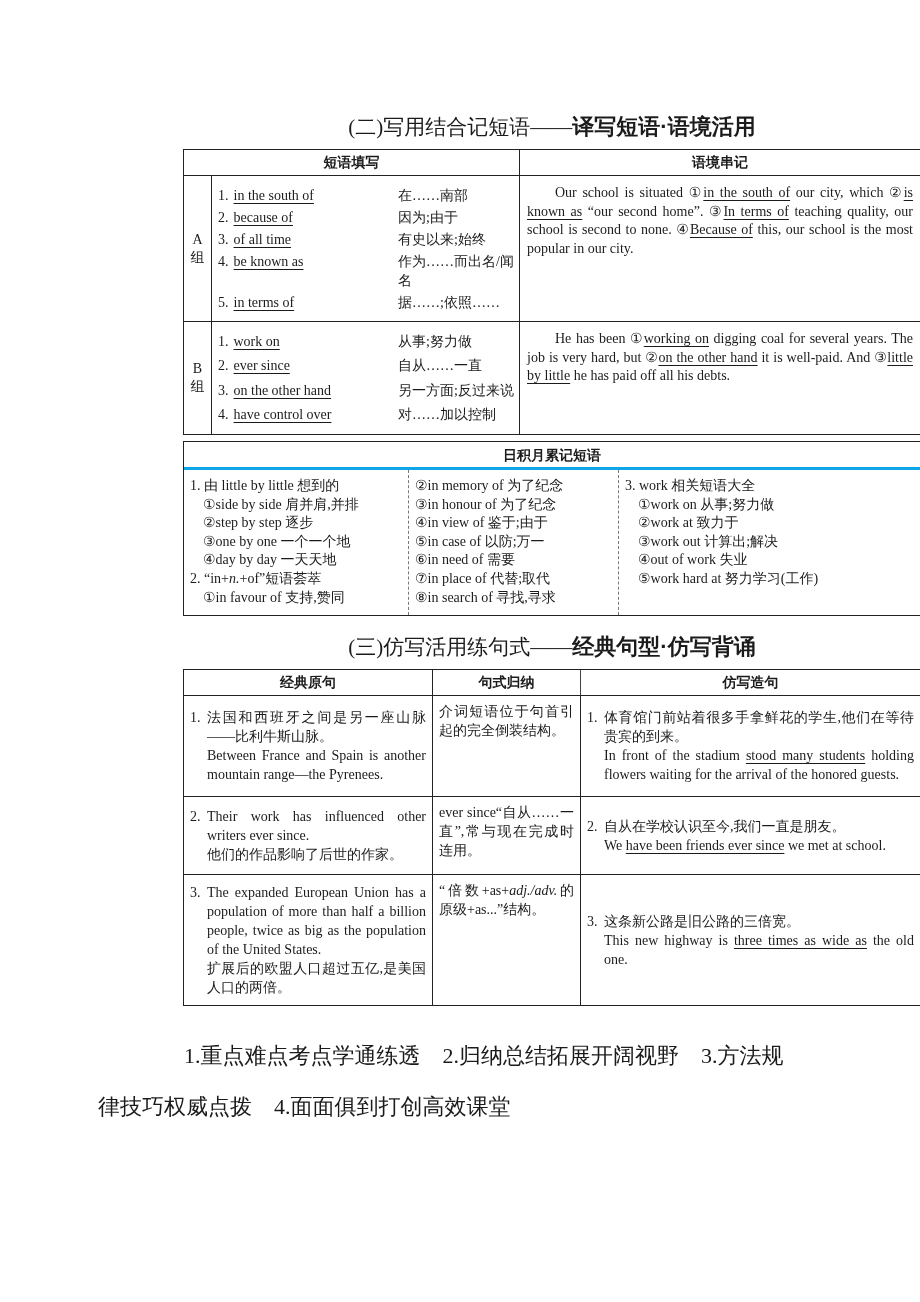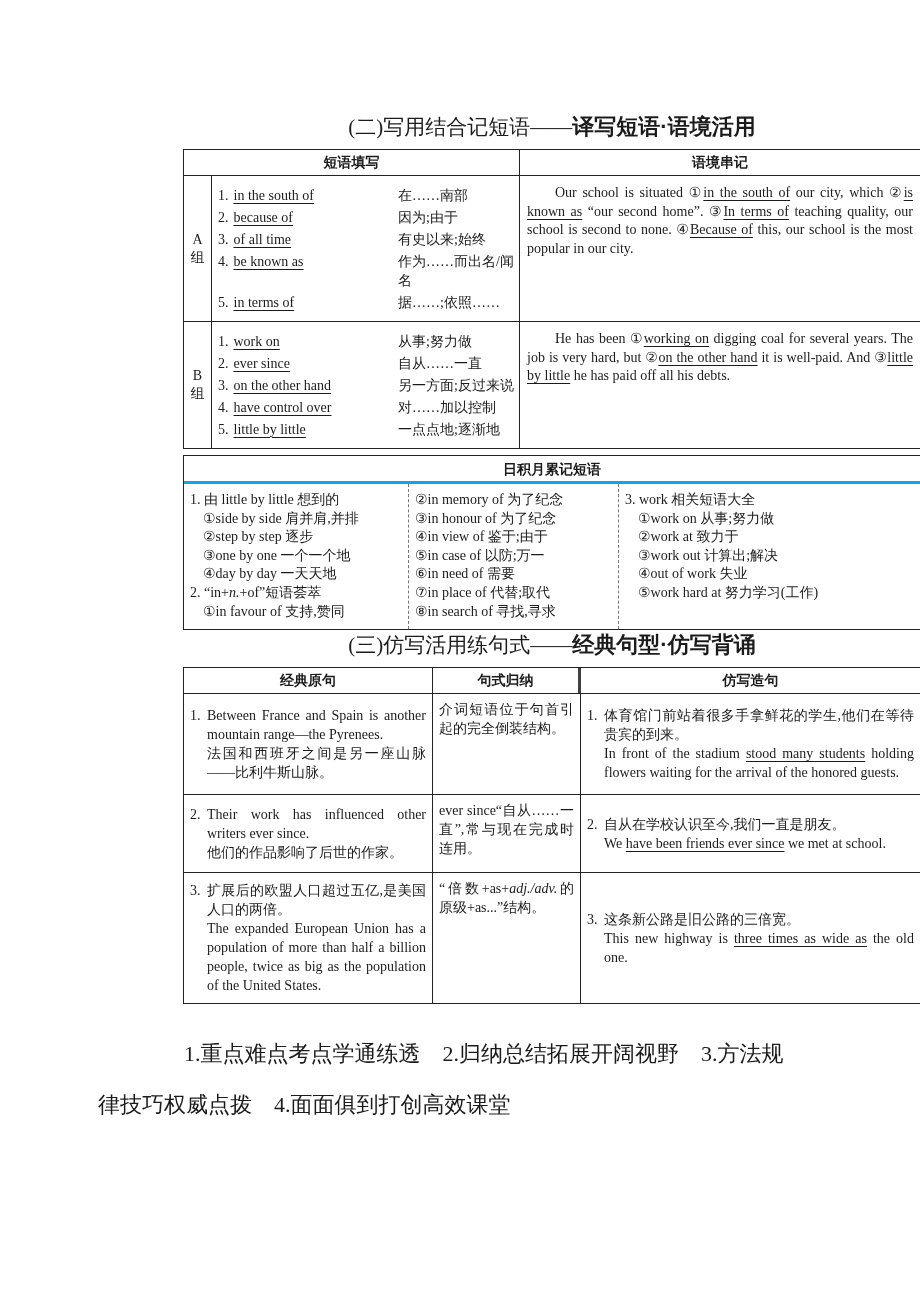--- a/index.html
+++ b/index.html
@@ -6,21 +6,21 @@
   html,body{background:#fff}
   body{width:920px;height:1302px;color:#1b1b1b;
        font-family:"Liberation Serif","DejaVu Serif",serif;overflow:hidden}
   .main{margin-left:183px;width:738px}
   .wide{margin-left:98px;width:724px}
   .sec-title{text-align:center;font-weight:normal;white-space:nowrap}
   .sec-title .t-pre{font-size:21px}
   .sec-title .t-em{font-size:22px;font-weight:bold;
        font-family:"Liberation Sans","DejaVu Sans",sans-serif}
   #title2{padding-top:112px;margin-bottom:7px}
-  #title3{margin-bottom:7px}
+  #title3{margin-top:16px;margin-bottom:7px}
   .hdr{font-family:Liberation Serif, serif;font-weight:bold;font-size:14px}
   .u{text-decoration:underline;text-underline-offset:2.5px;text-decoration-thickness:1px}
   .b{font-weight:normal}
   .i{font-style:italic}
   
   .t1{border:1.5px solid #222}
   .t1-head{display:flex;border-bottom:1px solid #222;height:26px}
   .t1-h1{width:336px;border-right:1px solid #222;text-align:center;line-height:25px}
   .t1-h2{flex:1;text-align:center;line-height:25px}
   .t1-row{display:flex}
@@ -44,21 +44,21 @@
   .t2-col{padding:7px 6px 8px;font-size:14px;line-height:18.6px}
   .t2-c1{width:225px;border-right:1px dashed #777}
   .t2-c2{width:210px;border-right:1px dashed #777}
   .t2-c3{flex:1}
   .acc-ind{padding-left:13px}
   
   .t3{border:1.5px solid #222}
   .t3-head{display:flex;border-bottom:1px solid #222;height:26px}
   .t3-h{text-align:center;line-height:25px}
   .t3-h1{width:249px;border-right:1px solid #222}
-  .t3-h2{width:148px;border-right:3px solid #404040}
+  .t3-h2{width:148px;border-right:1px solid #404040}
   .t3-h3{flex:1}
   .t3-row{display:flex}
   .t3-row + .t3-row{border-top:1px solid #222}
   .r1{min-height:100px}.r2{min-height:78px}.r3{min-height:124px}
   .t3-c{font-size:14px;line-height:19px}
   .t3-c1{width:249px;border-right:1px solid #222;padding:8px 6px;display:flex;align-items:center}
   .t3-c2{width:148px;border-right:1px solid #222;padding:6px 6px;display:flex;}
   .t3-c3{flex:1;padding:8px 6px;display:flex;align-items:center}
   .hang{display:flex;width:100%}
   .hang .num{width:17px;flex:none}
@@ -127,24 +127,20 @@
             <span class="ph-zh">自从……一直</span>
           </div>
         <div class="ph-row">
             <span class="ph-en"><span class="ph-num">3.</span><span class="u">on the other hand</span></span>
             <span class="ph-zh">另一方面;反过来说</span>
           </div>
         <div class="ph-row">
             <span class="ph-en"><span class="ph-num">4.</span><span class="u">have control over</span></span>
             <span class="ph-zh">对……加以控制</span>
           </div>
-        <div class="ph-row">
-            <span class="ph-en"><span class="ph-num">5.</span><span class="u">little by little</span></span>
-            <span class="ph-zh">一点点地;逐渐地</span>
-          </div>
       </div>
       <div class="t1-context"><span>He has been ①</span><span class="u">working on</span><span> digging coal for several years. The job is very hard, but ②</span><span class="u">on the other hand</span><span> it is well-paid. And ③</span><span class="u">little by little</span><span> he has paid off all his debts.</span></div>
     </div>
   </div>
 
   <div class="t2">
     <div class="t2-head hdr">日积月累记短语</div>
     <div class="t2-body">
       <div class="t2-col t2-c1">
         <div><span class="b">1. 由 little by little 想到的</span></div>
@@ -182,22 +178,22 @@
       <div class="t3-h t3-h1 hdr">经典原句</div>
       <div class="t3-h t3-h2 hdr">句式归纳</div>
       <div class="t3-h t3-h3 hdr">仿写造句</div>
     </div>
 
     <div class="t3-row r1">
       <div class="t3-c t3-c1">
         <div class="hang">
           <span class="num">1.</span>
           <div class="hang-body">
+            <p>法国和西班牙之间是另一座山脉——比利牛斯山脉。</p>
             <p><span class="b">Between France and Spain is another mountain range</span><span>—the Pyrenees.</span></p>
-            <p>法国和西班牙之间是另一座山脉——比利牛斯山脉。</p>
           </div>
         </div>
       </div>
       <div class="t3-c t3-c2">
         <div class="pat"><span>介词短语位于句首引起的完全倒装结构。</span></div>
       </div>
       <div class="t3-c t3-c3">
         <div class="hang">
           <span class="num">1.</span>
           <div class="hang-body">
@@ -230,22 +226,22 @@
           </div>
         </div>
       </div>
     </div>
 
     <div class="t3-row r3">
       <div class="t3-c t3-c1">
         <div class="hang">
           <span class="num">3.</span>
           <div class="hang-body">
+            <p><span>The expanded European Union has a population of more than half a billion people, </span><span class="b">twice as big as</span><span> the population of the United States.</span></p>
             <p>扩展后的欧盟人口超过五亿,是美国人口的两倍。</p>
-            <p><span>The expanded European Union has a population of more than half a billion people, </span><span class="b">twice as big as</span><span> the population of the United States.</span></p>
           </div>
         </div>
       </div>
       <div class="t3-c t3-c2">
         <div class="pat"><span>“倍数+as+</span><span class="i">adj./adv.</span><span>的原级+as...”结构。</span></div>
       </div>
       <div class="t3-c t3-c3">
         <div class="hang">
           <span class="num">3.</span>
           <div class="hang-body">

